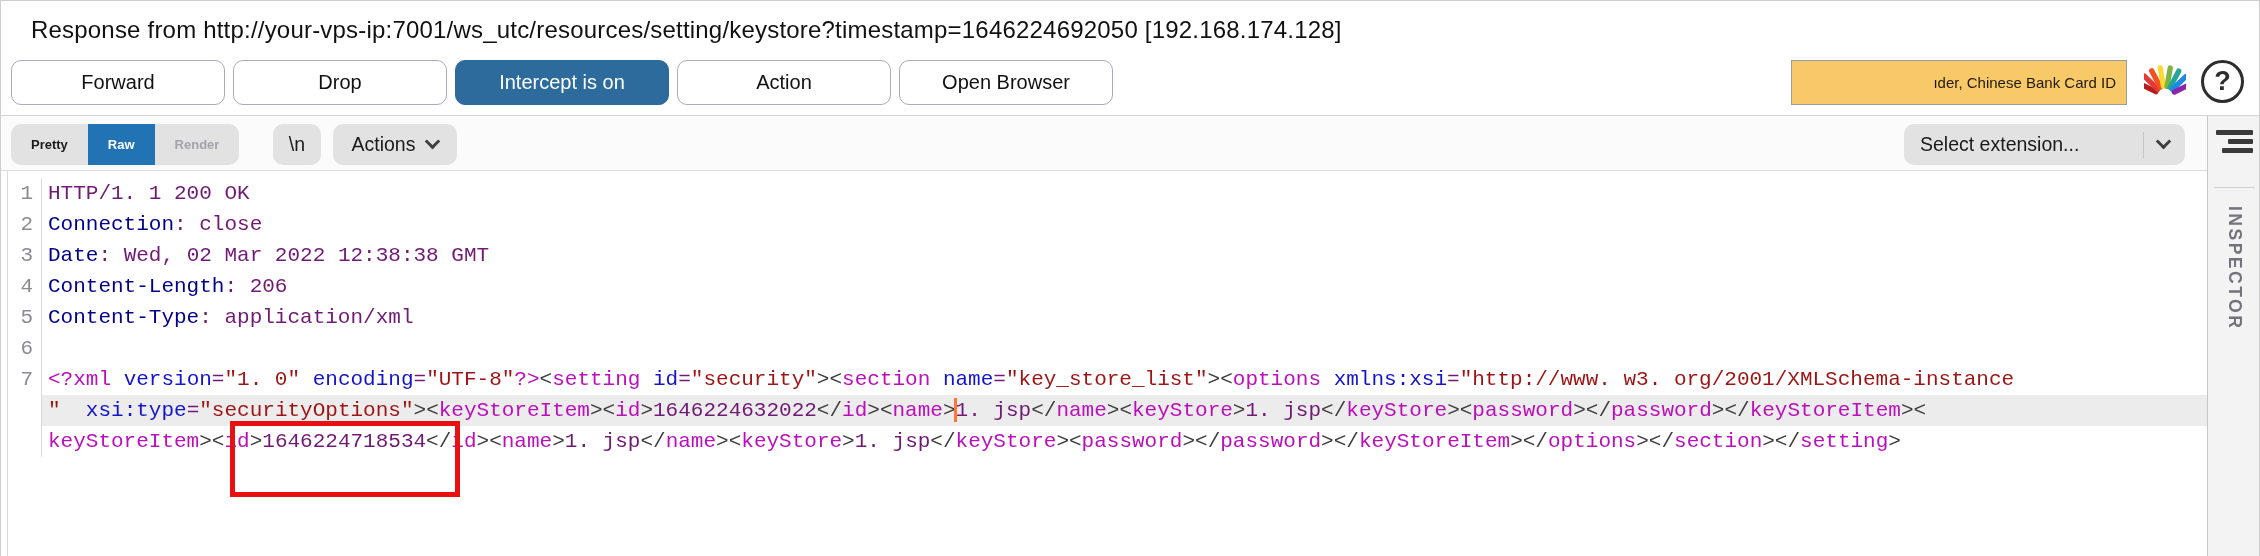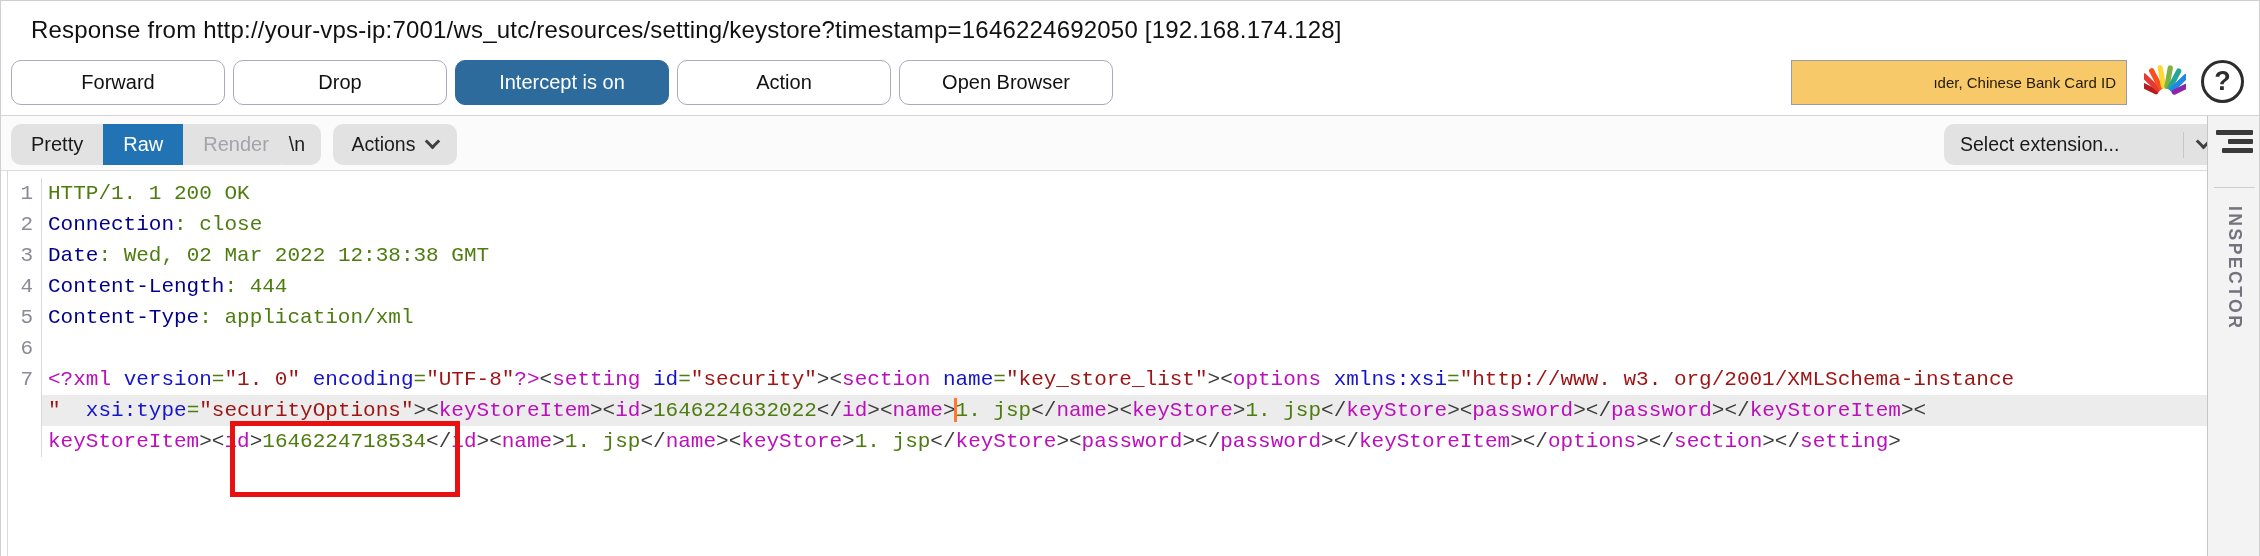--- a/index.html
+++ b/index.html
@@ -30,31 +30,31 @@
   .fan-icon { position:absolute; left:2143px; top:61px; width:42px; height:42px; }
   .help-icon { position:absolute; left:2200px; top:59px; width:43px; height:43px; border:3.5px solid #2d2d2d;
     border-radius:50%; display:flex; align-items:center; justify-content:center;
     font-size:27px; font-weight:bold; color:#2d2d2d; }
   .hdiv { position:absolute; left:0; top:114px; width:2260px; height:1px; background:#d4d4d6; }
   
   .tabrow { position:absolute; left:0; top:115px; width:2206px; height:55px; background:#fbfbfb;
     border-bottom:1px solid #dcdcdc; }
   .seg-group { position:absolute; left:10px; top:8px; display:flex; background:#e2e2e2; border-radius:10px;
     height:41px; overflow:hidden; }
-  .seg { display:flex; align-items:center; justify-content:center; font-size:20px; color:#1a1a1a;
-    padding:0 20px; cursor:default; }
+  .seg { display:flex; align-items:center; justify-content:center; font-size:13px; color:#1a1a1a;
+    padding:0 20px; cursor:default;font-weight:bold; }
   .seg.sel { background:#2173b4; color:#fff; }
   .seg.dis { color:#a3a3aa; }
   .pill { position:absolute; top:8px; height:41px; background:#e2e2e2; border-radius:10px;
     display:flex; align-items:center; justify-content:center; font-size:19.5px; color:#1a1a1a; }
   .pill.nl { left:272px; width:48px; }
   .pill.actions { left:332px; width:124px; gap:12px; }
   .chev { width:11px; height:11px; border-right:3px solid #3f3f3f; border-bottom:3px solid #3f3f3f;
     transform:rotate(45deg); margin-top:-6px; }
-  .pill.extsel { left:1903px; width:281px; justify-content:flex-start; padding:0 16px; gap:14px;margin-left:40px; }
+  .pill.extsel { left:1903px; width:281px; justify-content:flex-start; padding:0 16px; gap:14px; }
   .extsel .lbl { flex:1; }
   .vsep-in { width:1px; height:26px; background:#c6c6c6; }
   
   .vdiv { position:absolute; left:2206px; top:115px; width:1px; height:441px; background:#c6c6c6; }
   .sidebar { position:absolute; left:2207px; top:115px; width:53px; height:441px; background:#f4f3f4; }
   .burger { position:absolute; right:8px; top:14px; width:37px; cursor:default; }
   .burger span { display:block; height:4.5px; background:#3a3a3a; border-radius:1px; margin:0 0 4.5px auto; }
   .burger .b1 { width:37px; } .burger .b2 { width:25px; } .burger .b3 { width:31px; }
   .side-div { position:absolute; left:6px; right:6px; top:71px; height:1px; background:#cfcfcf; }
   .inspector-tab { position:absolute; top:90px; left:0; width:53px; display:flex; justify-content:center; }
@@ -62,21 +62,21 @@
     color:#73737d; letter-spacing:2.5px; }
   
   .editor { position:absolute; left:6px; top:170px; width:2200px; height:386px; background:#fff;
     border-left:1px solid #d9d9d9; padding-top:7px;
     font-family:"Liberation Mono","DejaVu Sans Mono", monospace; font-size:21px; line-height:31px; }
   .code-row { display:flex; height:31px; white-space:pre; }
   .gutter { flex:0 0 34px; text-align:right; padding-right:8px; color:#8b8b95; border-right:1px solid #d9d9d9;
     background:#fff; }
   .code-line { flex:1; padding-left:6px; }
   .code-row.hl .code-line { background:#ececec; }
-  .c-p { color:#4d7c0f; } .c-h { color:#00008b;margin-top:32px; } .c-t { color:#bb0fbb; }
+  .c-p { color:#701a75; } .c-h { color:#00008b;margin-top:32px; } .c-t { color:#bb0fbb; }
   .c-b { color:#3d3d3d; } .c-a { color:#1414cc;margin-top:24px; } .c-v { color:#9e1414; }
   .caret { display:inline-block; width:3px; height:24px; background:#ff7733; vertical-align:middle;
     margin:0 -1.5px; }
   #red-box { position:absolute; border:5px solid #e81010; background:transparent; pointer-events:none;
     z-index:5; }
 </style>
 </head>
 <body>
 
 <div id="page">
@@ -126,21 +126,21 @@
       <span class="vsep-in"></span>
       <span class="chev"></span>
     </div>
   </div>
 
   <div class="editor">
     <div>
         <div class="code-row"><span class="gutter">1</span><span class="code-line"><span class="c-p">HTTP/1. 1 200 OK</span></span></div>
         <div class="code-row"><span class="gutter">2</span><span class="code-line"><span class="c-h">Connection</span><span class="c-p">: </span><span class="c-p">close</span></span></div>
         <div class="code-row"><span class="gutter">3</span><span class="code-line"><span class="c-h">Date</span><span class="c-p">: </span><span class="c-p">Wed, 02 Mar 2022 12:38:38 GMT</span></span></div>
-        <div class="code-row"><span class="gutter">4</span><span class="code-line"><span class="c-h">Content-Length</span><span class="c-p">: </span><span class="c-p">444</span></span></div>
+        <div class="code-row"><span class="gutter">4</span><span class="code-line"><span class="c-h">Content-Length</span><span class="c-p">: </span><span class="c-p">206</span></span></div>
         <div class="code-row"><span class="gutter">5</span><span class="code-line"><span class="c-h">Content-Type</span><span class="c-p">: </span><span class="c-p">application/xml</span></span></div>
         <div class="code-row"><span class="gutter">6</span><span class="code-line"></span></div>
         <div class="code-row"><span class="gutter">7</span><span class="code-line"><span class="c-t">&lt;?xml</span><span class="c-p"> </span><span class="c-a">version</span><span class="c-p">=</span><span class="c-v">"1. 0"</span><span class="c-p"> </span><span class="c-a">encoding</span><span class="c-p">=</span><span class="c-v">"UTF-8"</span><span class="c-t">?&gt;</span><span class="c-b">&lt;</span><span class="c-t">setting</span><span class="c-p"> </span><span class="c-a">id</span><span class="c-p">=</span><span class="c-v">"security"</span><span class="c-b">&gt;</span><span class="c-b">&lt;</span><span class="c-t">section</span><span class="c-p"> </span><span class="c-a">name</span><span class="c-p">=</span><span class="c-v">"key_store_list"</span><span class="c-b">&gt;</span><span class="c-b">&lt;</span><span class="c-t">options</span><span class="c-p"> </span><span class="c-a">xmlns:xsi</span><span class="c-p">=</span><span class="c-v">"http://www. w3. org/2001/XMLSchema-instance</span></span></div>
         <div class="code-row hl"><span class="gutter"></span><span class="code-line"><span class="c-v">"</span><span class="c-p">  </span><span class="c-a">xsi:type</span><span class="c-p">=</span><span class="c-v">"securityOptions"</span><span class="c-b">&gt;</span><span class="c-b">&lt;</span><span class="c-t">keyStoreItem</span><span class="c-b">&gt;</span><span class="c-b">&lt;</span><span class="c-t">id</span><span class="c-b">&gt;</span><span class="c-p">1646224632022</span><span class="c-b">&lt;/</span><span class="c-t">id</span><span class="c-b">&gt;</span><span class="c-b">&lt;</span><span class="c-t">name</span><span class="c-b">&gt;</span><span class="caret"></span><span class="c-p">1. jsp</span><span class="c-b">&lt;/</span><span class="c-t">name</span><span class="c-b">&gt;</span><span class="c-b">&lt;</span><span class="c-t">keyStore</span><span class="c-b">&gt;</span><span class="c-p">1. jsp</span><span class="c-b">&lt;/</span><span class="c-t">keyStore</span><span class="c-b">&gt;</span><span class="c-b">&lt;</span><span class="c-t">password</span><span class="c-b">&gt;</span><span class="c-b">&lt;/</span><span class="c-t">password</span><span class="c-b">&gt;</span><span class="c-b">&lt;/</span><span class="c-t">keyStoreItem</span><span class="c-b">&gt;</span><span class="c-b">&lt;</span></span></div>
         <div class="code-row"><span class="gutter"></span><span class="code-line"><span class="c-t">keyStoreItem</span><span class="c-b">&gt;</span><span class="c-b">&lt;</span><span class="c-t">i</span><span class="box-target"><span class="c-t">d</span><span class="c-b">&gt;</span><span class="c-p">1646224718534</span><span class="c-b">&lt;/</span></span><span class="c-t">id</span><span class="c-b">&gt;</span><span class="c-b">&lt;</span><span class="c-t">name</span><span class="c-b">&gt;</span><span class="c-p">1. jsp</span><span class="c-b">&lt;/</span><span class="c-t">name</span><span class="c-b">&gt;</span><span class="c-b">&lt;</span><span class="c-t">keyStore</span><span class="c-b">&gt;</span><span class="c-p">1. jsp</span><span class="c-b">&lt;/</span><span class="c-t">keyStore</span><span class="c-b">&gt;</span><span class="c-b">&lt;</span><span class="c-t">password</span><span class="c-b">&gt;</span><span class="c-b">&lt;/</span><span class="c-t">password</span><span class="c-b">&gt;</span><span class="c-b">&lt;/</span><span class="c-t">keyStoreItem</span><span class="c-b">&gt;</span><span class="c-b">&lt;/</span><span class="c-t">options</span><span class="c-b">&gt;</span><span class="c-b">&lt;/</span><span class="c-t">section</span><span class="c-b">&gt;</span><span class="c-b">&lt;/</span><span class="c-t">setting</span><span class="c-b">&gt;</span></span></div>
       </div>
   </div>
 
   <div id="red-box" style="left: 229.062px; top: 420px; width: 230.266px; height: 76px;"></div>
 

